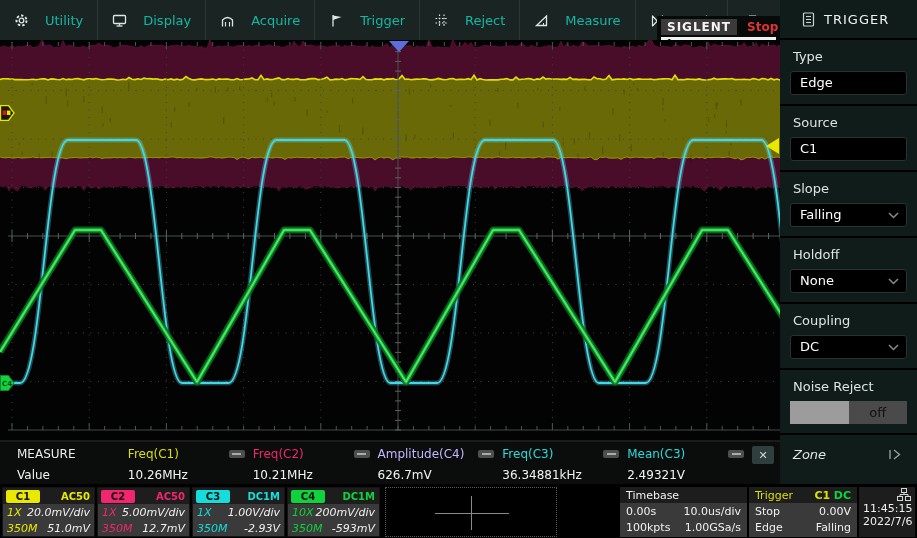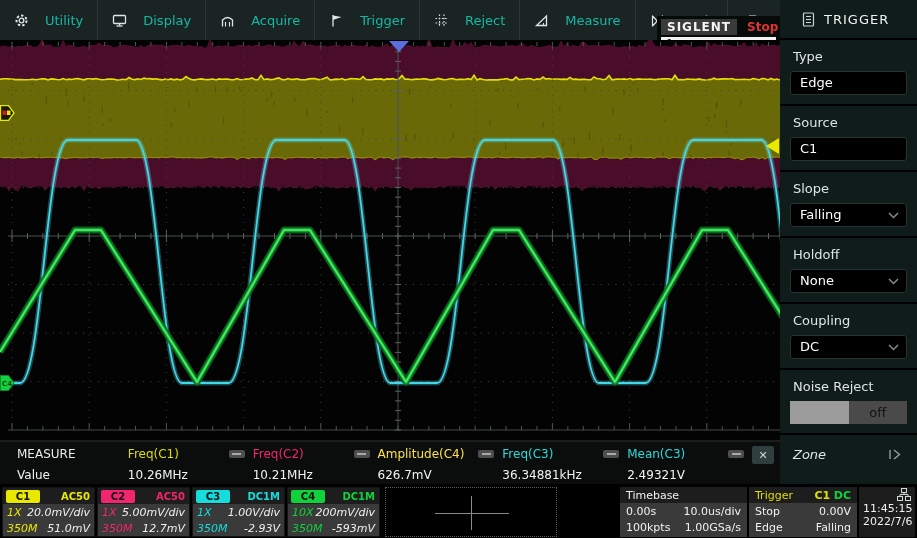--- a/index.html
+++ b/index.html
@@ -523,21 +523,21 @@
         <div class="m-head">
           <span class="m-label" style="color:#f2266e">Freq(C2)</span>
           <span class="m-minus">
             <i></i>
           </span>
         </div>
         <div class="m-value">10.21MHz</div>
       </div>
       <div class="m-col">
         <div class="m-head">
-          <span class="m-label" style="color:#fde047">Amplitude(C4)</span>
+          <span class="m-label" style="color:#c4b5fd">Amplitude(C4)</span>
           <span class="m-minus">
             <i></i>
           </span>
         </div>
         <div class="m-value">626.7mV</div>
       </div>
       <div class="m-col">
         <div class="m-head">
           <span class="m-label" style="color:#28dcdc">Freq(C3)</span>
           <span class="m-minus">

